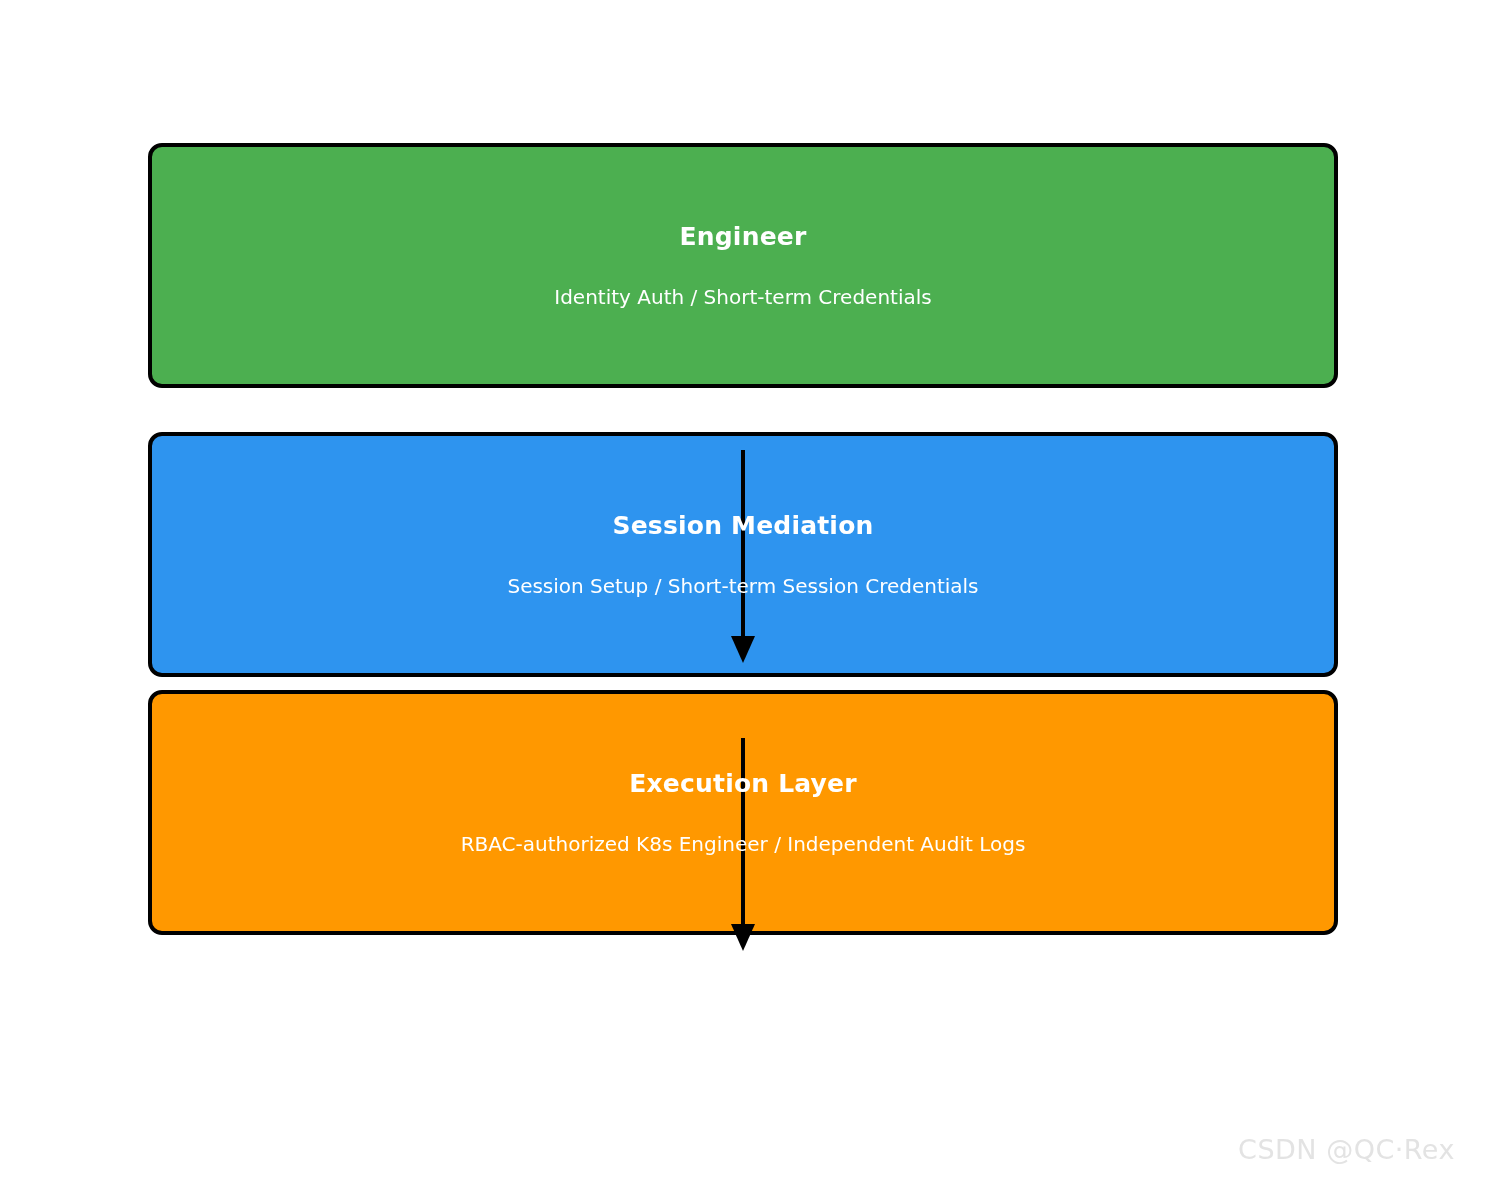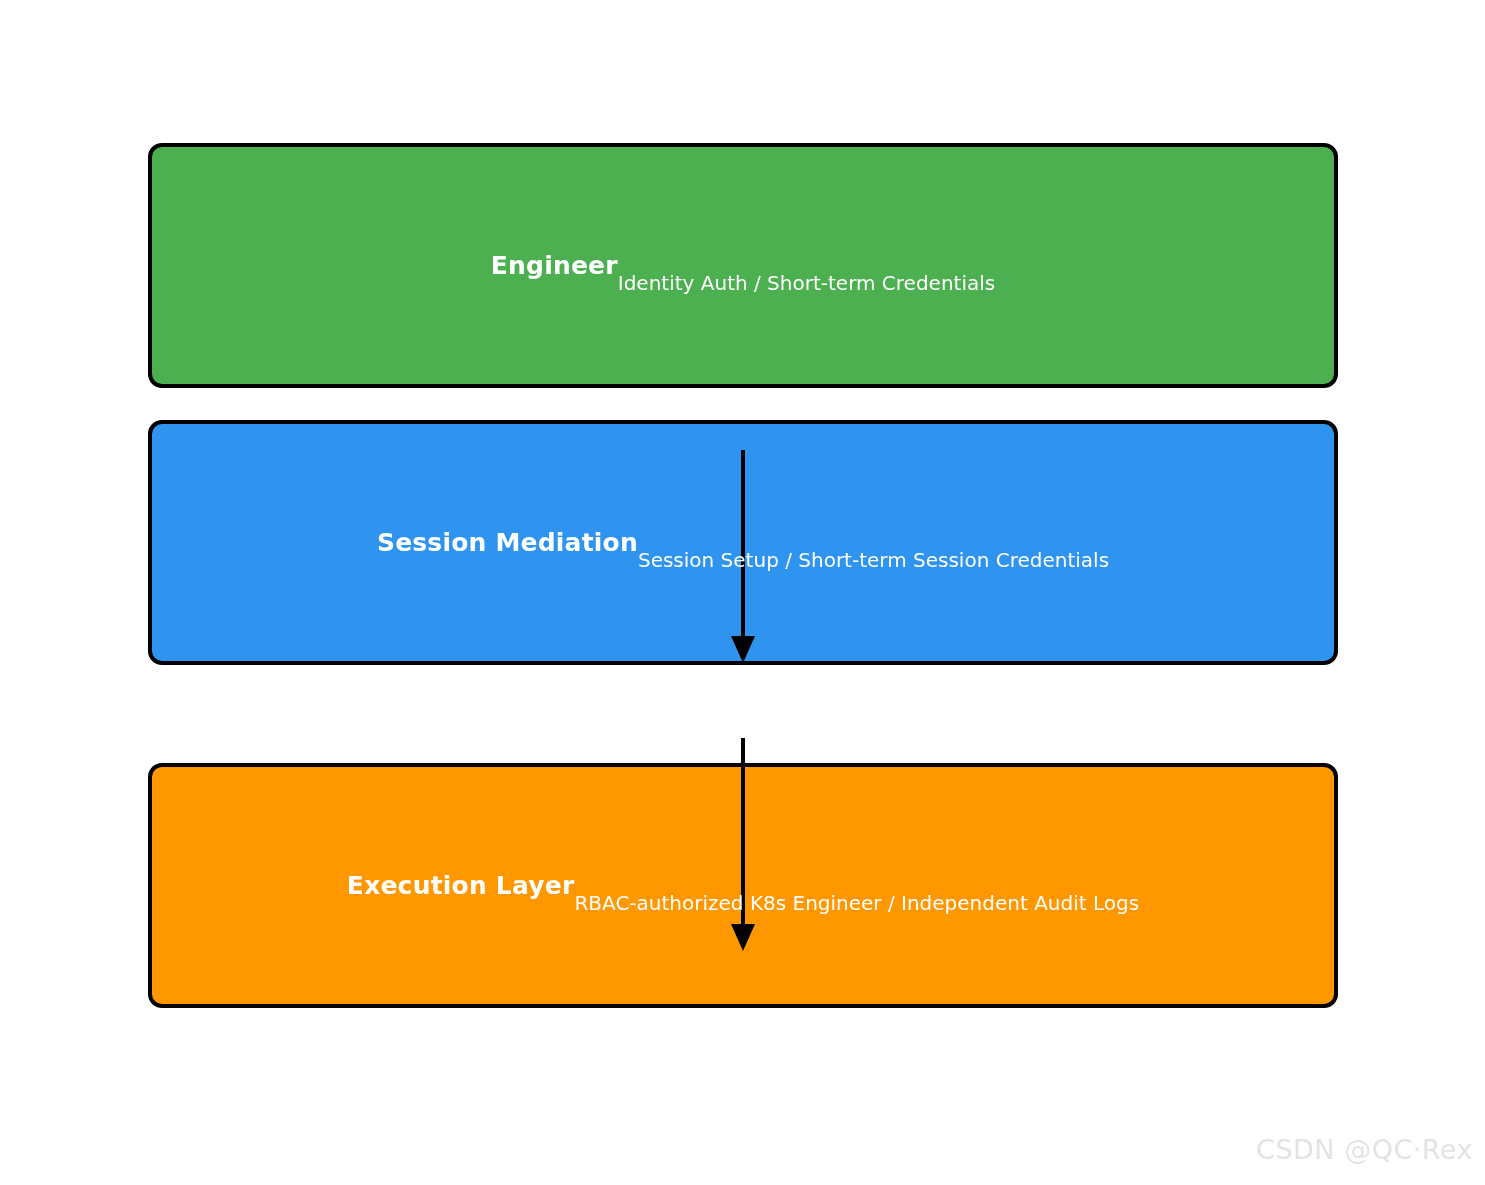--- a/index.html
+++ b/index.html
@@ -18,21 +18,21 @@
     overflow: hidden;
   }
   .layer-box {
     position: absolute;
     left: 148px;
     width: 1190px;
     border: 4px solid #000000;
     border-radius: 14px;
     box-sizing: border-box;
     display: flex;
-    flex-direction: row;
+    flex-direction: column;
     align-items: center;
     justify-content: center;
   }
   .layer-title {
     font-size: 25px;
     font-weight: bold;
     color: #ffffff;
     letter-spacing: 0.2px;
     text-align: center;
     line-height: 1.1;
@@ -48,42 +48,42 @@
     position: relative;
     z-index: 3;
     margin-top: 35px;
   }
   #box-engineer {
     top: 143px;
     height: 245px;
     background: #4CAF50;
   }
   #box-session {
-    top: 420px;
+    top: 432px;
     height: 245px;
     background: #2E94EF;
   }
   #box-execution {
-    top: 763px;
+    top: 690px;
     height: 245px;
     background: #FF9800;
     justify-content: center;
   }
   .arrow-svg {
     position: absolute;
     left: 0;
     top: 0;
     width: 1485px;
     height: 1185px;
     pointer-events: none;
     z-index: 2;
   }
   #watermark {
     position: absolute;
-    right: 12px;
+    right: 30px;
     bottom: 20px;
     font-size: 27px;
     color: #e3e3e3;
     letter-spacing: 0.5px;
     white-space: nowrap;
   }
 </style>
 </head>
 <body>
 

